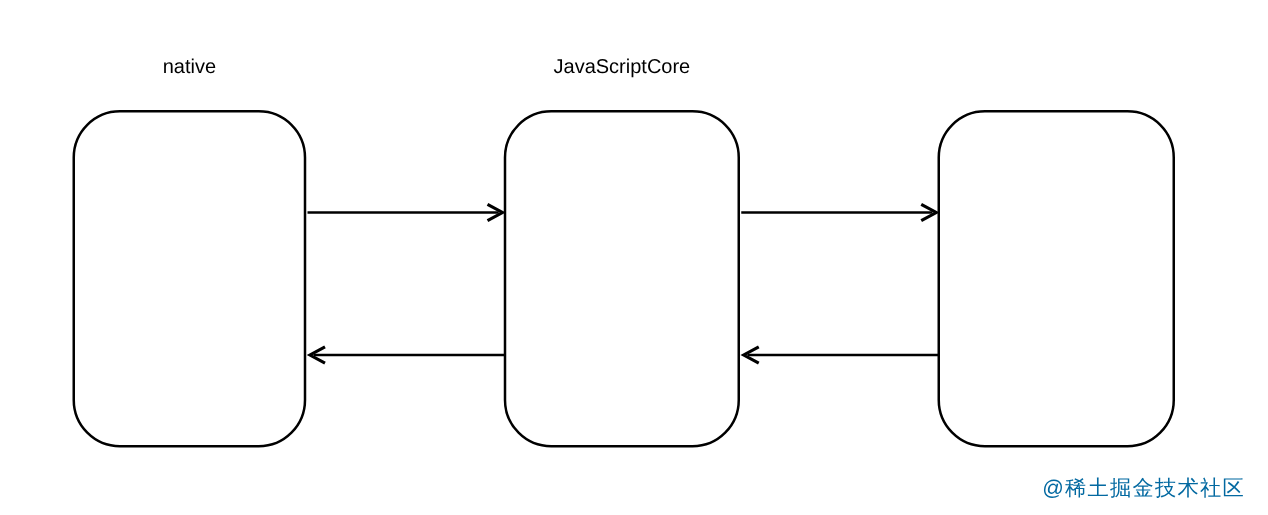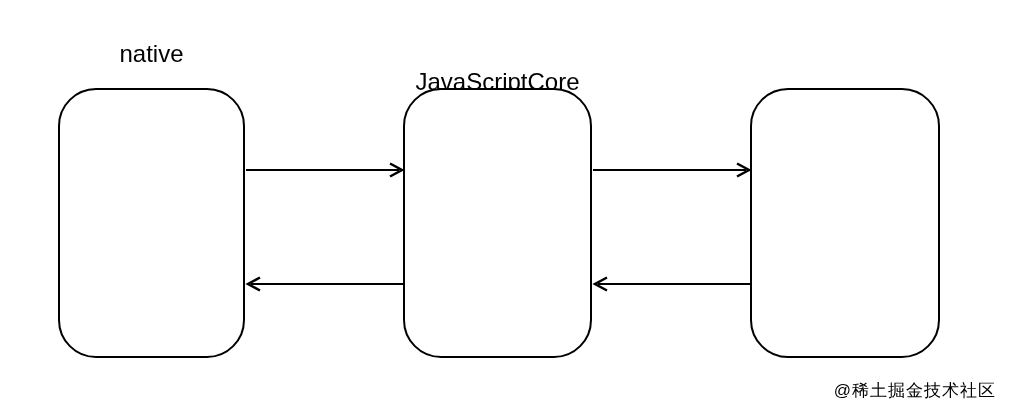--- a/index.html
+++ b/index.html
@@ -14,35 +14,35 @@
     height: 412px;
     background: #ffffff;
     overflow: hidden;
   }
   .node-label {
     position: absolute;
     top: 40px;
     height: 28px;
     line-height: 28px;
     text-align: center;
-    font-size: 24px;
+    font-size: 16px;
     color: #000000;
     white-space: nowrap;
   }
   .node-box {
     position: absolute;
     top: 88px;
     height: 266px;
     border: 2px solid #000000;
     border-radius: 38px;
     background: #ffffff;
     box-sizing: content-box;
   }
   .label-native  { left: 58px;  width: 187px; }
-  .label-jscore  { left: 403px; width: 189px; margin-top: 28px; }
+  .label-jscore  { left: 403px; width: 189px; }
   .label-js      { left: 750px; width: 190px; }
   .box-native  { left: 58px;  width: 183px; }
   .box-jscore  { left: 403px; width: 185px; }
   .box-js      { left: 750px; width: 186px; }
   .arrow {
     position: absolute;
     width: 160px;
     height: 20px;
   }
   .arrow line, .arrow polyline {
@@ -53,21 +53,21 @@
   .arrow polyline { stroke-width: 2.5; }
   .arrow-a { left: 245px; top: 160px; }
   .arrow-b { left: 245px; top: 274px; }
   .arrow-c { left: 592px; top: 160px; }
   .arrow-d { left: 592px; top: 274px; }
   .watermark {
     position: absolute;
     right: 18px;
     bottom: 10px;
     font-size: 17px;
-    color: #000000;
+    color: #0369a1;
     letter-spacing: 1px;
     white-space: nowrap;
   }
 </style>
 </head>
 <body>
 
 <div class="canvas">
 
   <div class="node-label label-native">native</div>

